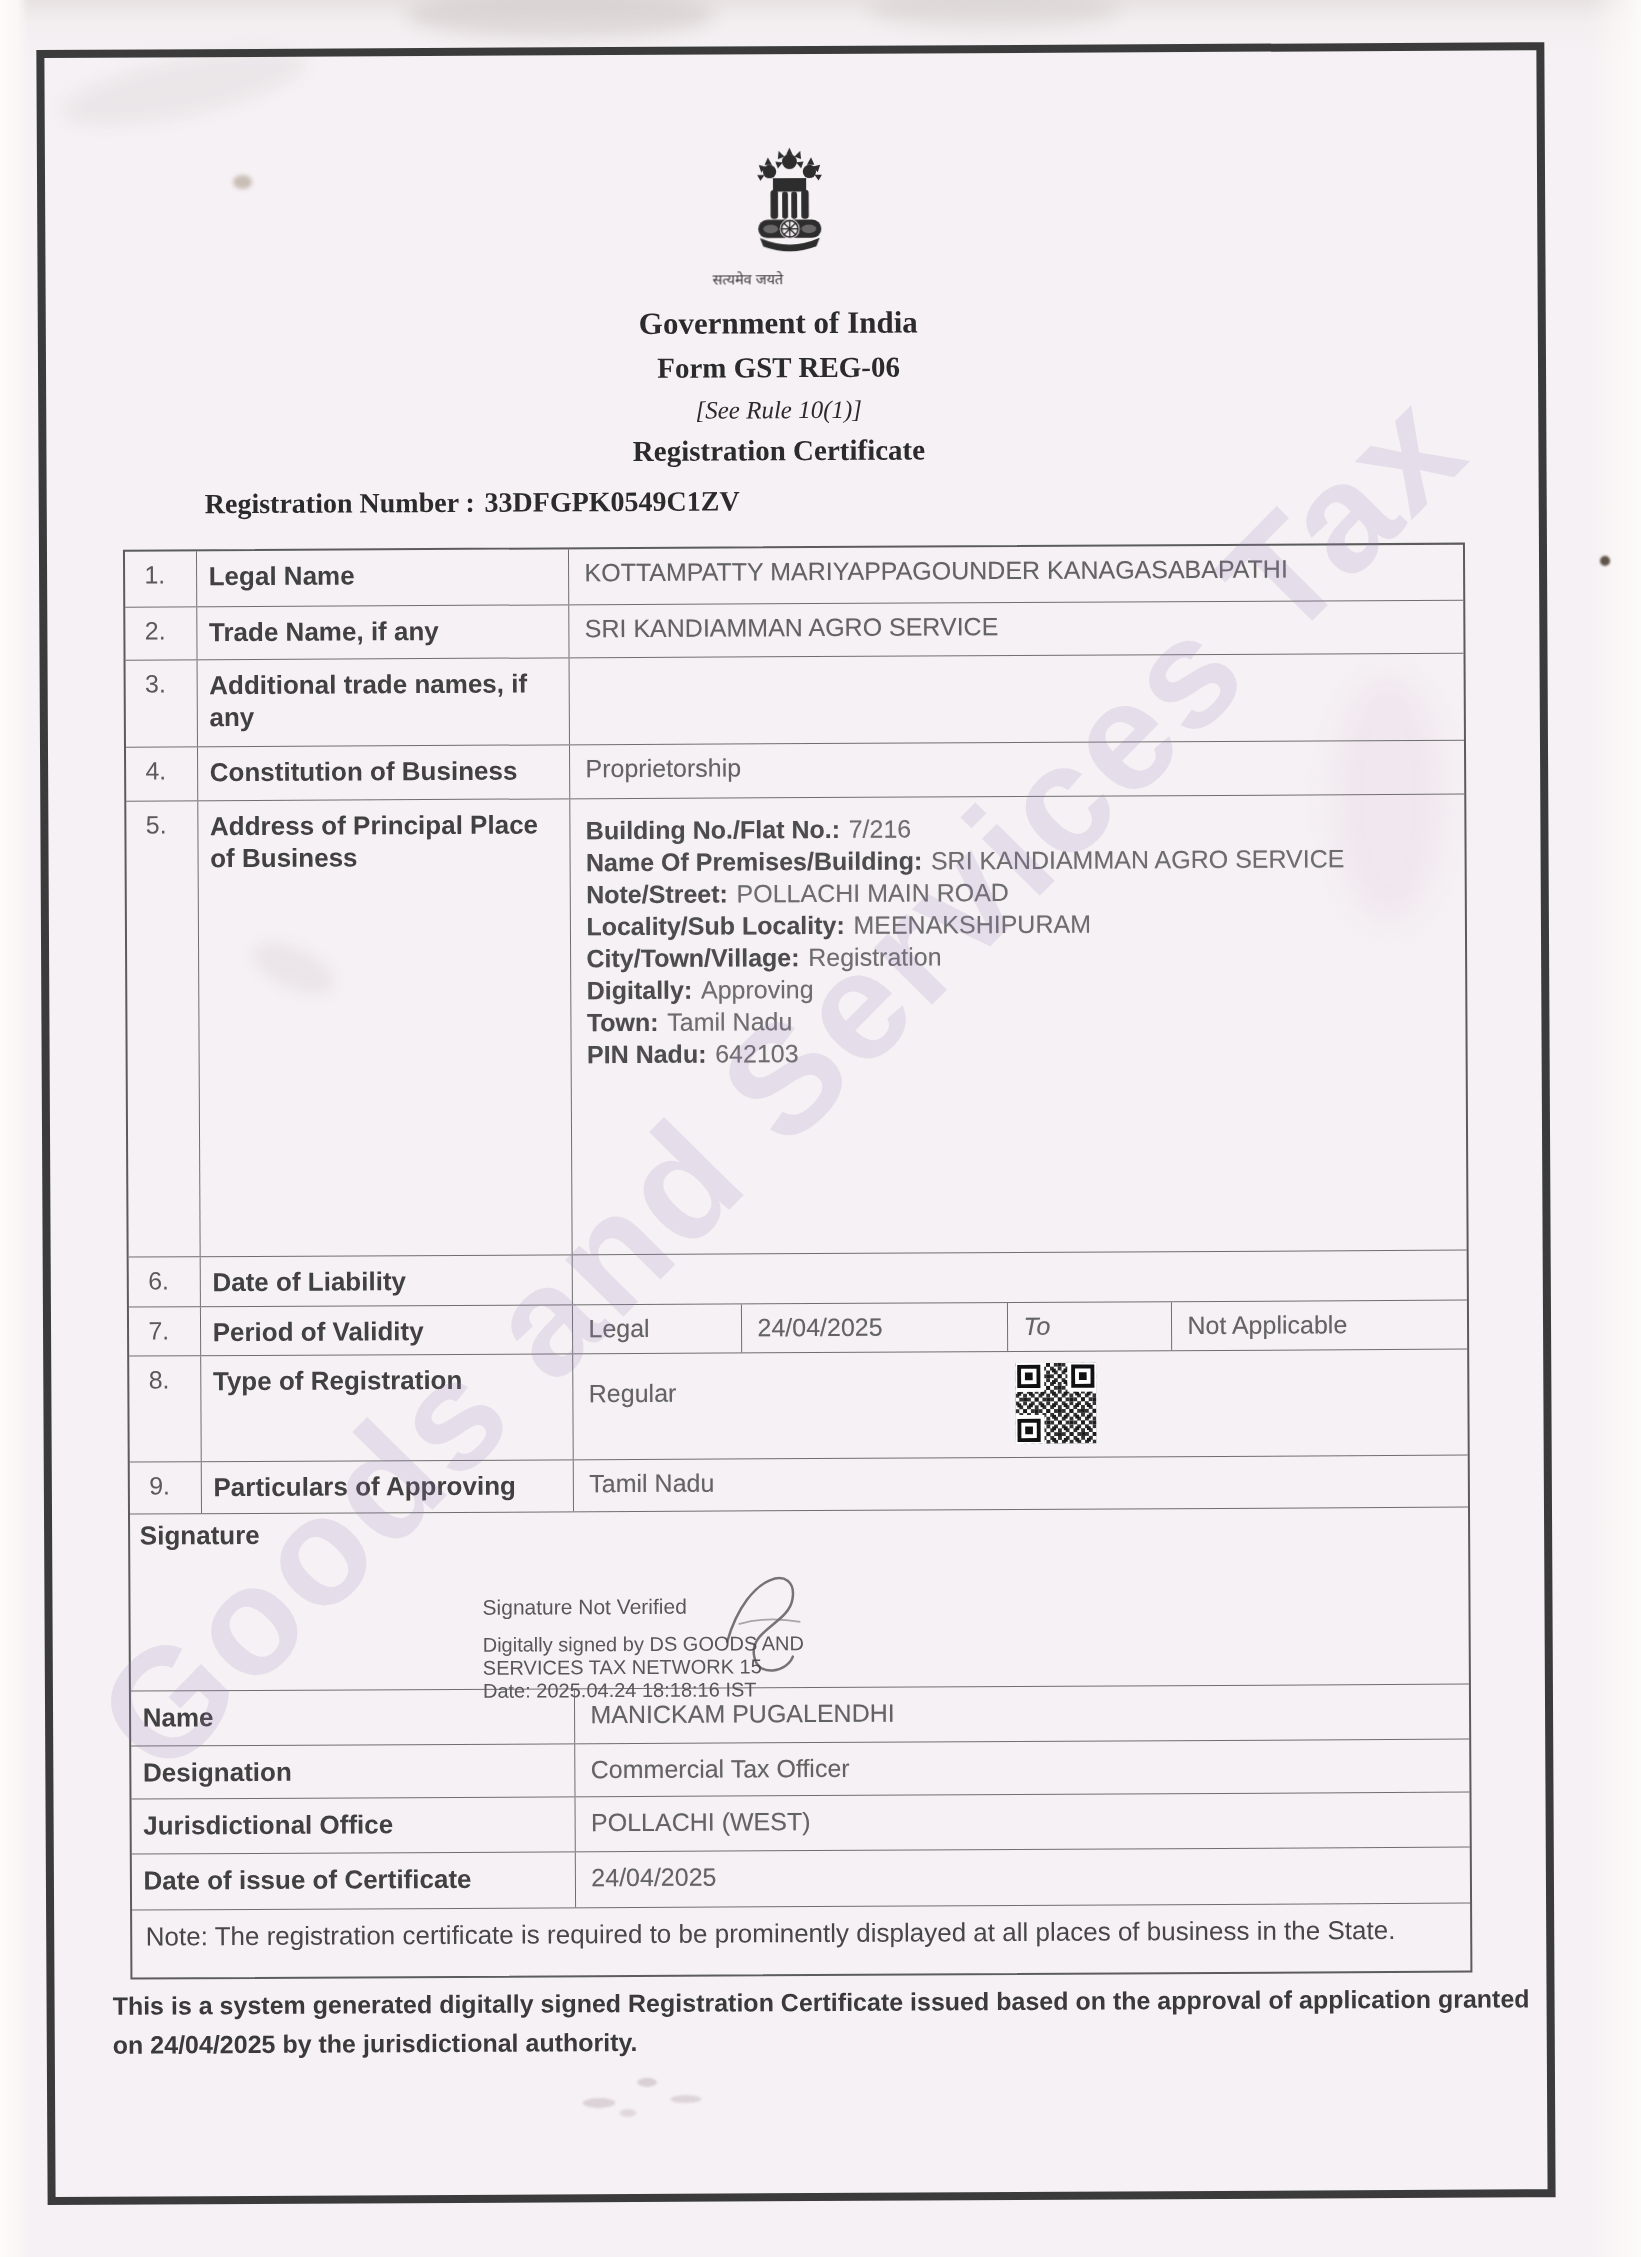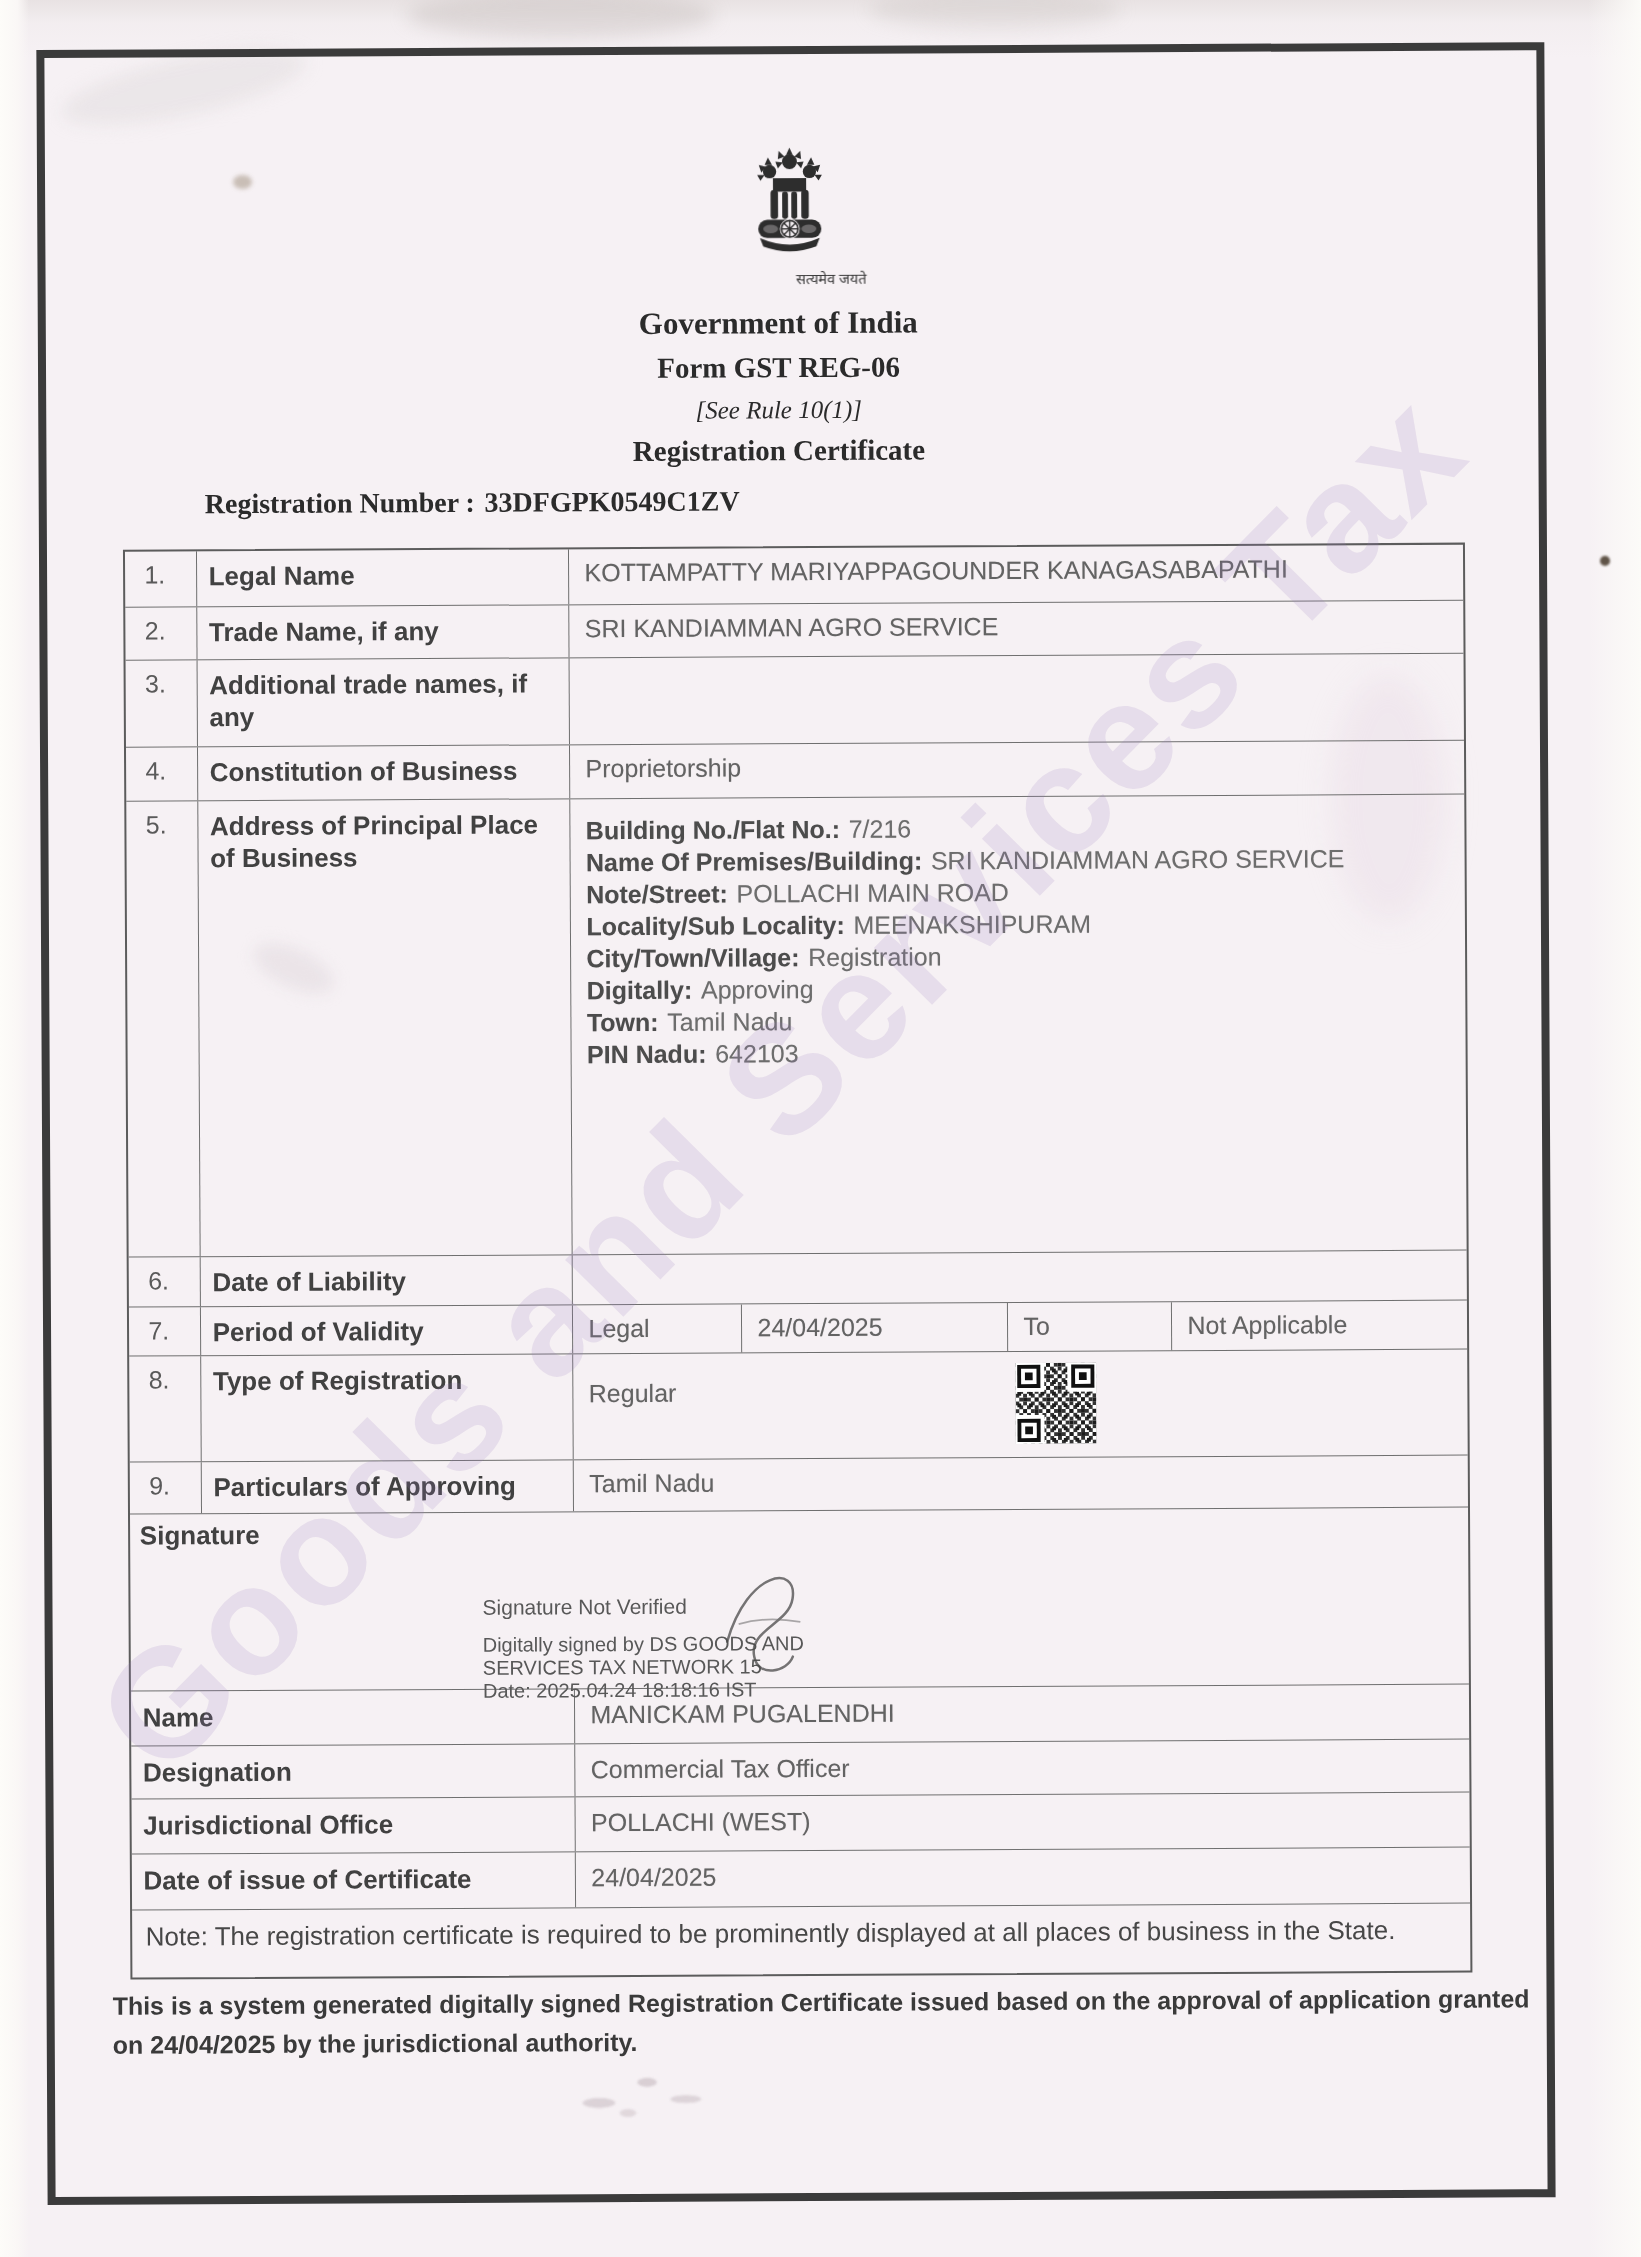--- a/index.html
+++ b/index.html
@@ -31,21 +31,21 @@
   .watermark{
     position:absolute;left:-208px;top:994px;width:1979px;
     transform:rotate(-45deg);
     font-size:154px;font-weight:bold;letter-spacing:3.9px;white-space:nowrap;
     color:rgba(152,122,192,0.17);
     z-index:40;pointer-events:none;text-align:center;
   }
 
   
   .emblem{position:absolute;left:753px;top:143px;z-index:10;filter:blur(0.5px);}
-  .emblem-caption{position:absolute;left:717px;top:268px;width:154px;text-align:right;
+  .emblem-caption{position:absolute;left:717px;top:268px;width:154px;text-align:left;
     font-size:14.5px;color:#3a3a3a;filter:blur(0.6px);z-index:10;}
   .hblock{position:absolute;left:39px;top:0;width:1487px;text-align:center;z-index:10;
     font-family:"Liberation Serif", serif;color:#2b2b2b;}
   .h-gov{position:absolute;top:305px;width:100%;font-size:31px;font-weight:bold;}
   .h-form{position:absolute;top:351px;width:100%;font-size:29px;font-weight:bold;}
   .h-rule{position:absolute;top:396px;width:100%;font-size:25px;font-style:italic;}
   .h-cert{position:absolute;top:434px;width:100%;font-size:29px;font-weight:bold;}
   .regline{position:absolute;left:208px;top:485px;z-index:10;
     font-family:"Liberation Serif", serif;font-size:28px;font-weight:bold;color:#2b2b2b;}
   .regline .lab{margin-right:9.7px;}
@@ -213,21 +213,21 @@
         <div class="c-val"></div>
       </div>
 
       <div class="trow" style="height:49px;">
         <div class="c-num">7.</div>
         <div class="c-label">
             <span class="inner">Period of Validity</span>
           </div>
         <div class="c-sub" style="width:169px;">Legal</div>
         <div class="c-sub" style="width:266px;">24/04/2025</div>
-        <div class="c-sub" style="width:164px;">To</div>
+        <div class="c-sub" style="width:164px;font-style:italic;">To</div>
         <div class="c-sub" style="flex:1;">Not Applicable</div>
       </div>
 
       <div class="trow" style="height:106px;">
         <div class="c-num">8.</div>
         <div class="c-label">
             <span class="inner">Type of Registration</span>
           </div>
         <div class="c-val" style="padding-top:25px;">Regular</div>
       </div>

